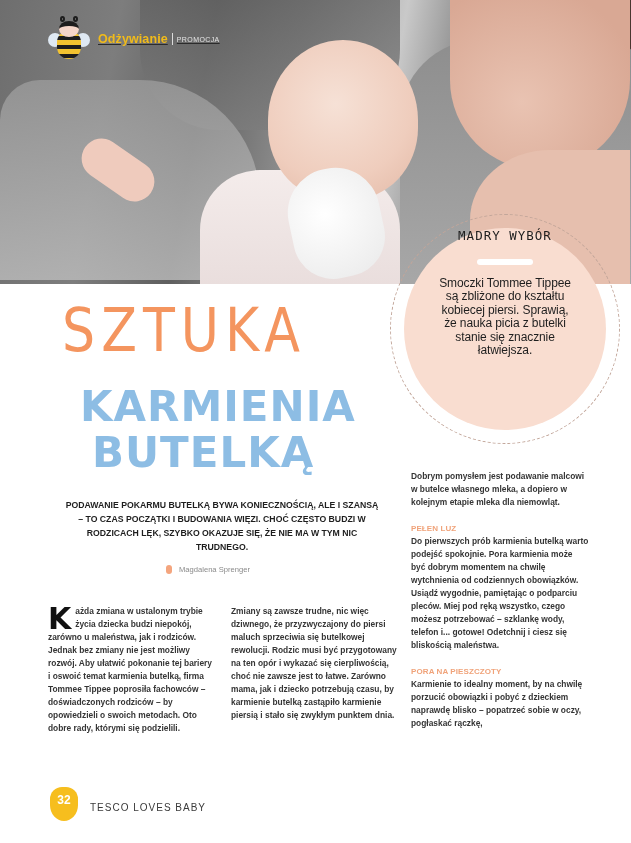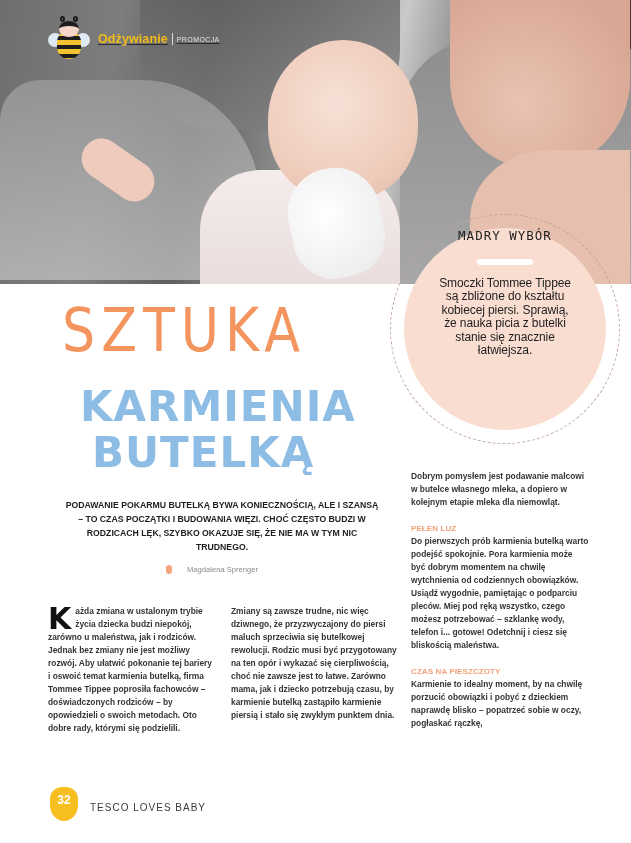--- a/index.html
+++ b/index.html
@@ -42,21 +42,21 @@
   .circle .ctitle { font-family: "DejaVu Sans Mono", monospace; font-size: 12.5px; letter-spacing: 1px; color: #1e1e1e; }
   .circle .bar { width: 56px; height: 6px; border-radius: 3px; background: #ffffff; margin: 16px auto 12px; }
   .circle .ctext { font-size: 12px; line-height: 13.4px; color: #1e1e1e; padding: 0 34px; font-weight: normal; letter-spacing: -0.1px; }
 
   
   .t1 { position: absolute; left: 62px; top: 296px; font-family: "DejaVu Sans Condensed", "DejaVu Sans", sans-serif; font-size: 58px; color: #f4955f; letter-spacing: 6px; font-weight: normal; transform: scaleY(1.05); }
   .t2 { position: absolute; left: 62px; top: 382px; font-family: "DejaVu Sans", sans-serif; font-weight: bold; font-size: 42px; color: #8dbde4; letter-spacing: 1px; margin-left: 18px; }
   .t3 { position: absolute; left: 92px; top: 428px; font-family: "DejaVu Sans", sans-serif; font-weight: bold; font-size: 42px; color: #8dbde4; letter-spacing: 1px; }
 
   .lead { position: absolute; left: 64px; top: 498px; width: 316px; text-align: center; font-size: 8.7px; line-height: 14px; font-weight: bold; color: #1e1e1e; }
-  .author { position: absolute; left: 166px; top: 565px; display: flex; align-items: center; font-size: 7.6px; color: #8a8a8a; gap: 8px; }
+  .author { position: absolute; left: 166px; top: 565px; display: flex; align-items: center; font-size: 7.6px; color: #8a8a8a; }
   .author .dot { width: 6px; height: 9px; border-radius: 3px; background: #f4a57e; margin-right: 7px; }
 
   
   .col { position: absolute; font-size: 8.4px; line-height: 13px; color: #353535; }
   .col1 { left: 48px; top: 605px; width: 168px; }
   .col2 { left: 231px; top: 605px; width: 168px; }
   .col3 { left: 411px; top: 470px; width: 178px; }
   .col p { margin: 0; font-weight: bold; }
   .drop { float: left; font-family: "DejaVu Sans", sans-serif; font-weight: bold; font-size: 30px; line-height: 25px; margin: 1px 4px 0 0; color: #111; }
   .sub { color: #f0a37a; font-size: 8px; letter-spacing: 0.1px; margin: 0; }
@@ -123,21 +123,21 @@
 <div class="col col2">
   <p>Zmiany są zawsze trudne, nic więc dziwnego, że przyzwyczajony do piersi maluch sprzeciwia się butelkowej rewolucji. Rodzic musi być przygotowany na ten opór i wykazać się cierpliwością, choć nie zawsze jest to łatwe. Zarówno mama, jak i dziecko potrzebują czasu, by karmienie butelką zastąpiło karmienie piersią i stało się zwykłym punktem dnia.</p>
 </div>
 
 <div class="col col3">
   <p>Dobrym pomysłem jest podawanie malcowi w butelce własnego mleka, a dopiero w kolejnym etapie mleka dla niemowląt.</p>
   <div class="gap"></div>
   <p class="sub">PEŁEN LUZ</p>
   <p>Do pierwszych prób karmienia butelką warto podejść spokojnie. Pora karmienia może być dobrym momentem na chwilę wytchnienia od codziennych obowiązków. Usiądź wygodnie, pamiętając o podparciu pleców. Miej pod ręką wszystko, czego możesz potrzebować – szklankę wody, telefon i... gotowe! Odetchnij i ciesz się bliskością maleństwa.</p>
   <div class="gap"></div>
-  <p class="sub">CZAS NA PIESZCZOTY</p>
+  <p class="sub">PORA NA PIESZCZOTY</p>
   <p>Karmienie to idealny moment, by na chwilę porzucić obowiązki i pobyć z dzieckiem naprawdę blisko – popatrzeć sobie w oczy, pogłaskać rączkę,</p>
 </div>
 
 <div class="pageno">
   <span class="heart"></span>
   <span class="num">32</span>
 </div>
 <div class="mag">TESCO LOVES BABY</div>
 
 </body></html>

